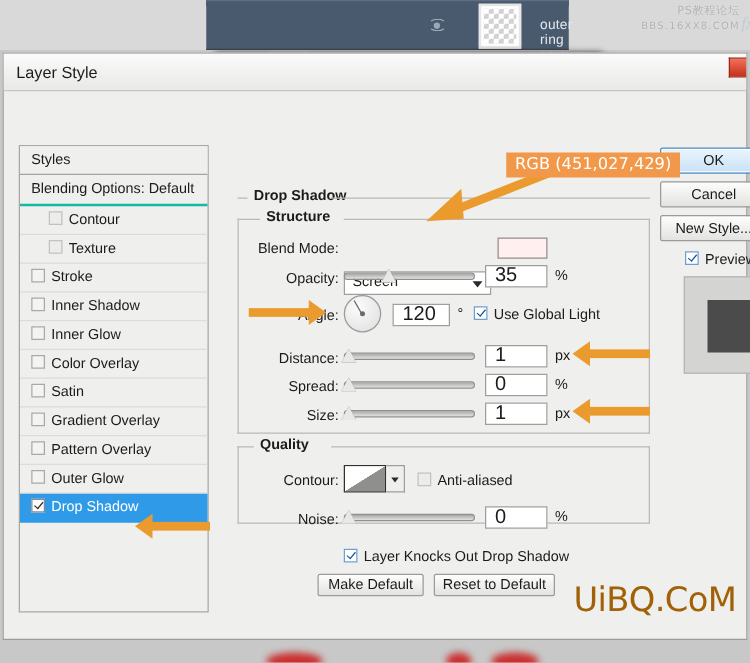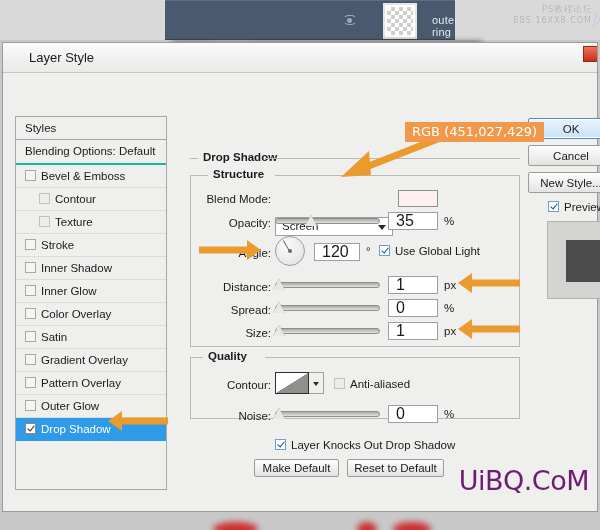--- a/index.html
+++ b/index.html
@@ -113,21 +113,21 @@
     box-sizing: border-box;
   }
   .dlg-titlebar {
     position: relative;
     height: 29px;
     background: linear-gradient(#fbfbfb, #e9e9e7);
     border-bottom: 1px solid #c6c6c4;
   }
   .dlg-title {
     position: absolute; left: 10px; top: 7px;
-    font-size: 13px; color: #1b1b1b; margin-left: 16px;
+    font-size: 13px; color: #1b1b1b;
   }
   .close-btn {
     position: absolute; right: 0px; top: 3px;
     width: 14px; height: 16px;
     background: linear-gradient(#f2705a, #c5301c);
     border: 1px solid #9d2415;
     border-right: none;
     box-sizing: border-box;
   }
 
@@ -401,21 +401,21 @@
     padding: 2px 7px 3px 7px;
     white-space: nowrap;
     font-family: "DejaVu Sans", sans-serif;
   }
 
   
   .wm-bottom {
     position: absolute;
     right: 8px; bottom: 16px;
     font-size: 27px;
-    color: #701a75;
+    color: #a16207;
     font-family: "DejaVu Sans", sans-serif;
     letter-spacing: -0.5px;
   }
 
   
   .red-blob {
     position: absolute;
     bottom: -6px;
     height: 14px;
     background: #cc1414;
@@ -463,21 +463,20 @@
     </div>
 
     <div class="dlg-body">
 
       <div class="styles-panel">
         <div class="styles-head">Styles</div>
         <div class="styles-sub">
           <span>Blending Options: Default</span>
         </div>
         <div id="styles-rows">
-            <div class="style-row"><span class="cb"></span><span>Bevel &amp; Emboss</span></div>
             <div class="style-row indent"><span class="cb dim"></span><span>Contour</span></div>
             <div class="style-row indent"><span class="cb dim"></span><span>Texture</span></div>
             <div class="style-row"><span class="cb"></span><span>Stroke</span></div>
             <div class="style-row"><span class="cb"></span><span>Inner Shadow</span></div>
             <div class="style-row"><span class="cb"></span><span>Inner Glow</span></div>
             <div class="style-row"><span class="cb"></span><span>Color Overlay</span></div>
             <div class="style-row"><span class="cb"></span><span>Satin</span></div>
             <div class="style-row"><span class="cb"></span><span>Gradient Overlay</span></div>
             <div class="style-row"><span class="cb"></span><span>Pattern Overlay</span></div>
             <div class="style-row"><span class="cb"></span><span>Outer Glow</span></div>

